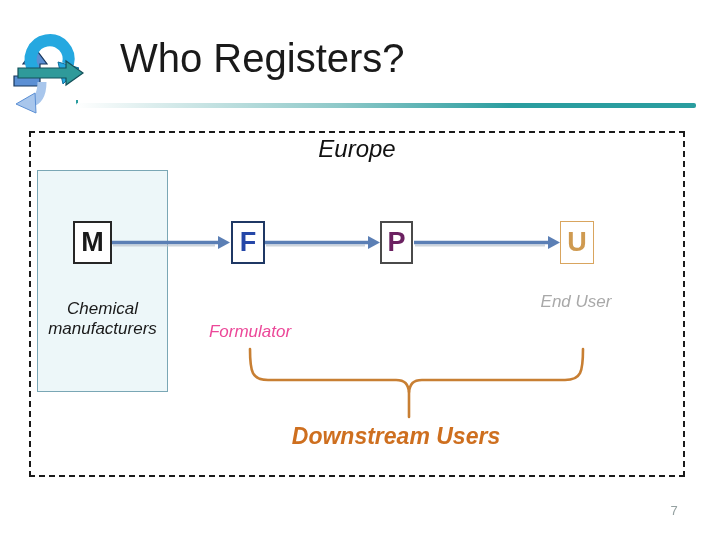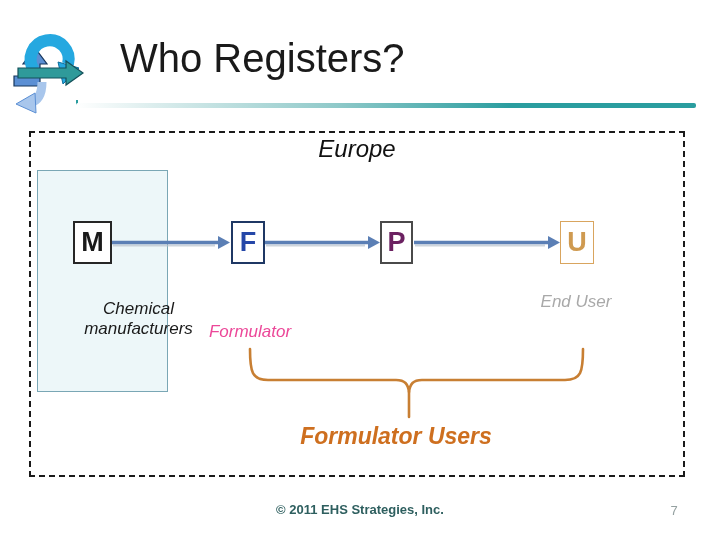--- a/index.html
+++ b/index.html
@@ -34,21 +34,21 @@
     position:absolute; box-sizing:border-box; background:#ffffff;
     display:flex; align-items:center; justify-content:center; font-size:27px;
   }
   .node-m { left:73px;  top:221px; width:39px; height:43px; border:2px solid #262626;  color:#1a1a1a; font-weight:700; }
   .node-f { left:231px; top:221px; width:34px; height:43px; border:2px solid #1f3864;  color:#2547a8; font-weight:600; }
   .node-p { left:380px; top:221px; width:33px; height:43px; border:2px solid #4a4a4a;  color:#6b2161; font-weight:600; }
   .node-u { left:560px; top:221px; width:34px; height:43px; border:1.6px solid #d9a55e; color:#cf9a50; font-weight:600; }
   .label {
     position:absolute; font-style:italic; font-size:17px; text-align:center; line-height:1.18;
   }
-  .label-m { left:37px;  top:299px; width:131px; color:#1a1a1a;padding-left:36px; }
+  .label-m { left:37px;  top:299px; width:131px; color:#1a1a1a; }
   .label-f { left:188px; top:308px; width:124px; color:#ec4899;margin-top:14px; }
   .label-p { left:330px; top:299px; width:137px; color:#a9a9a9; }
   .label-u { left:515px; top:292px; width:122px; color:#a9a9a9; }
   .overlay { position:absolute; left:0; top:0; width:720px; height:540px; pointer-events:none; }
   .downstream {
     position:absolute; left:196px; top:423px; width:400px; text-align:center;
     font-size:23px; font-weight:700; font-style:italic; color:#ce6f1f;
   }
   .footer {
     position:absolute; left:160px; top:502px; width:400px; text-align:center;
@@ -128,18 +128,17 @@
     <span>P</span>
   </div>
   <div class="node node-u">
     <span>U</span>
   </div>
 
   <div class="label label-m">Chemical manufacturers</div>
   <div class="label label-f">Formulator</div>
   <div class="label label-u">End User</div>
 
-  <div class="downstream">Formulator Users</div>
+  <div class="downstream">Downstream Users</div>
 
-  <div class="footer">© 2011 EHS Strategies, Inc.</div>
   <div class="page-number">7</div>
 
 </div>
 
 </body></html>

